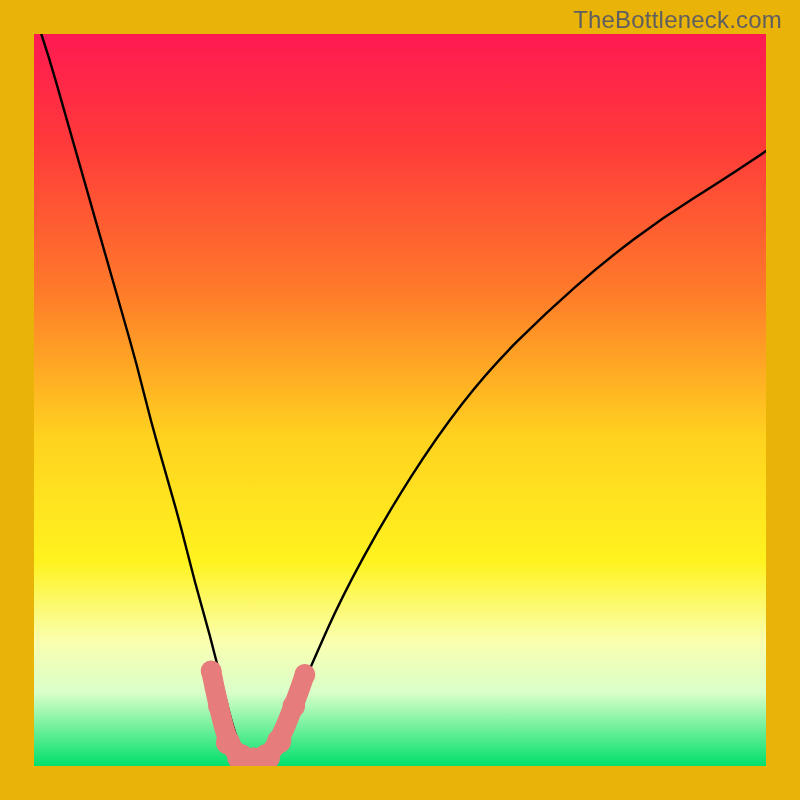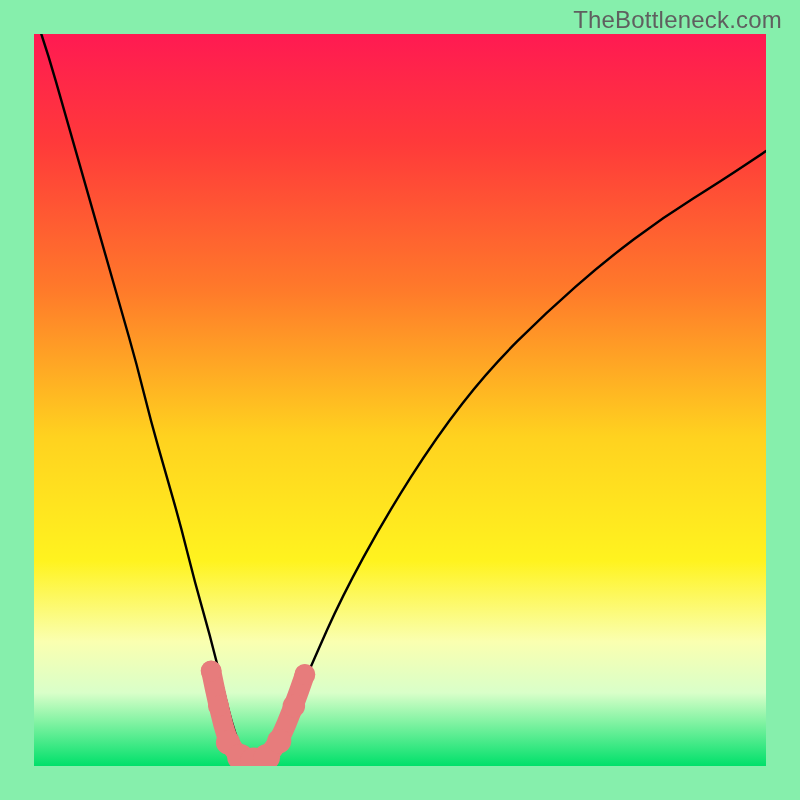--- a/index.html
+++ b/index.html
@@ -10,21 +10,21 @@
     background: #000;
     overflow: hidden;
     font-family: Arial, Helvetica, sans-serif;
   }
   .frame {
     position: absolute;
     top: 0;
     left: 0;
     width: 800px;
     height: 800px;
-    background: #86efac;
+    background: #eab308;
   }
   .plot-area {
     position: absolute;
     left: 34px;
     top: 34px;
     width: 732px;
     height: 732px;
   }
   .watermark {
     position: absolute;

